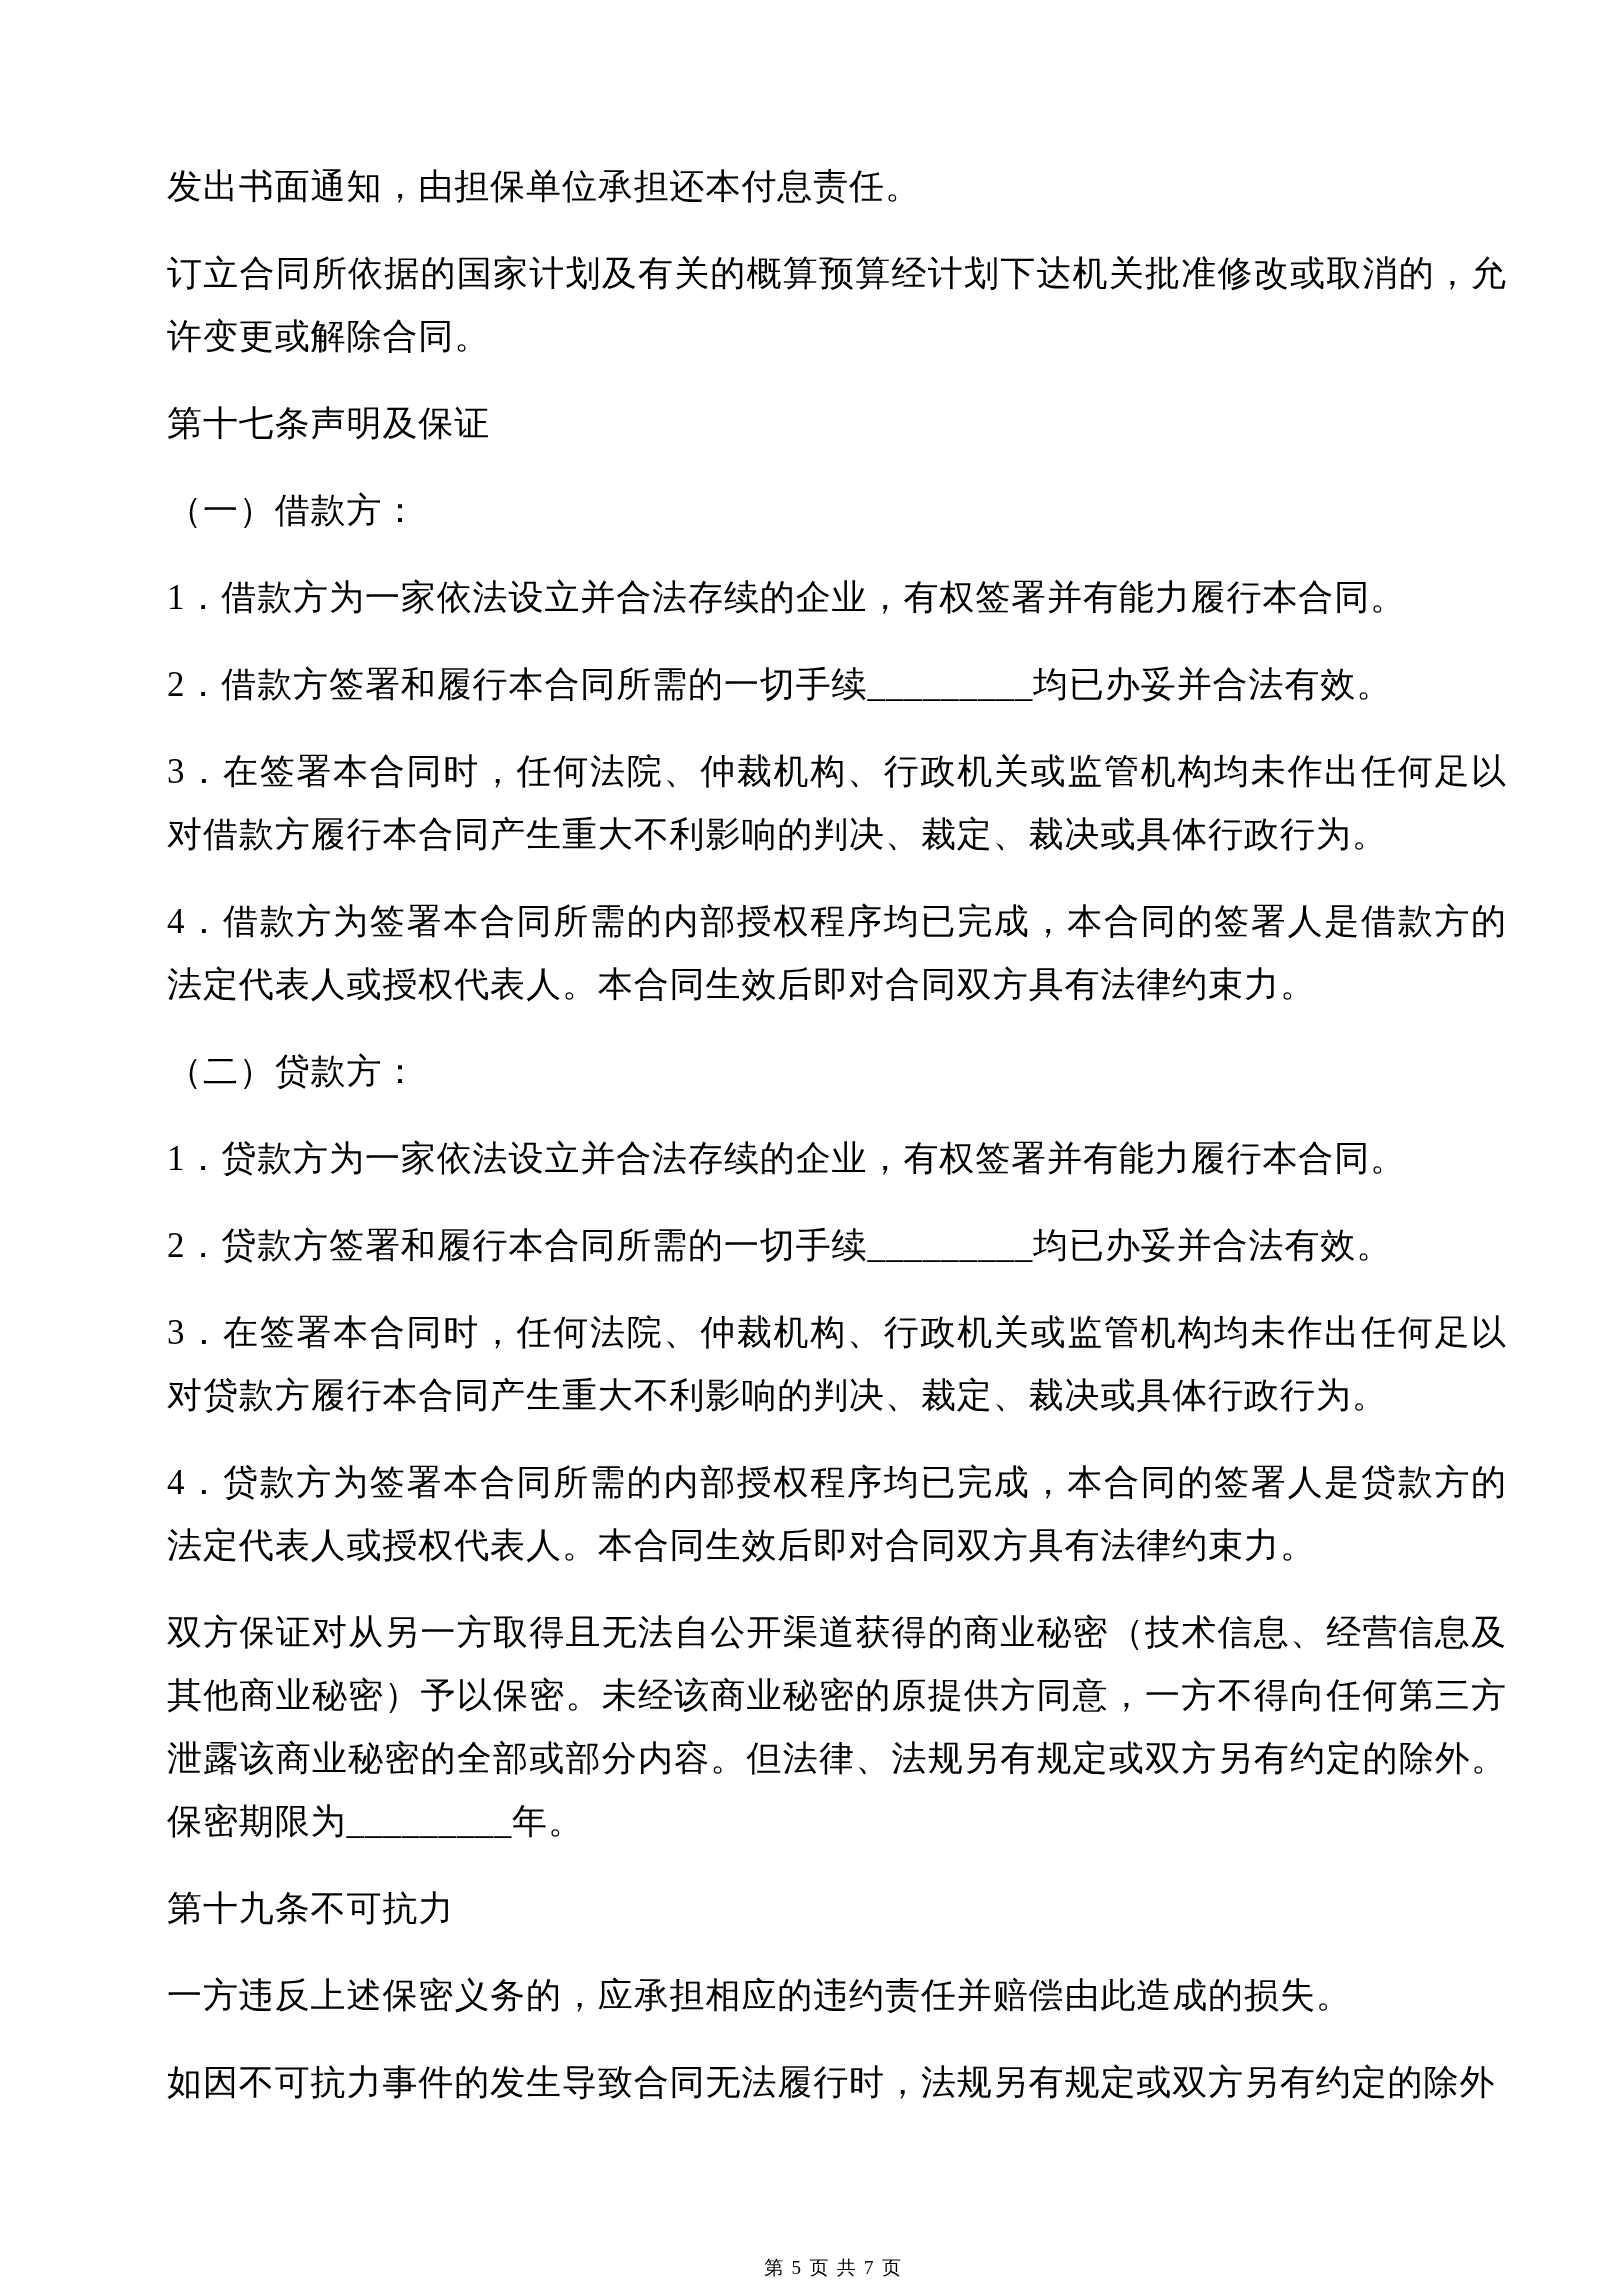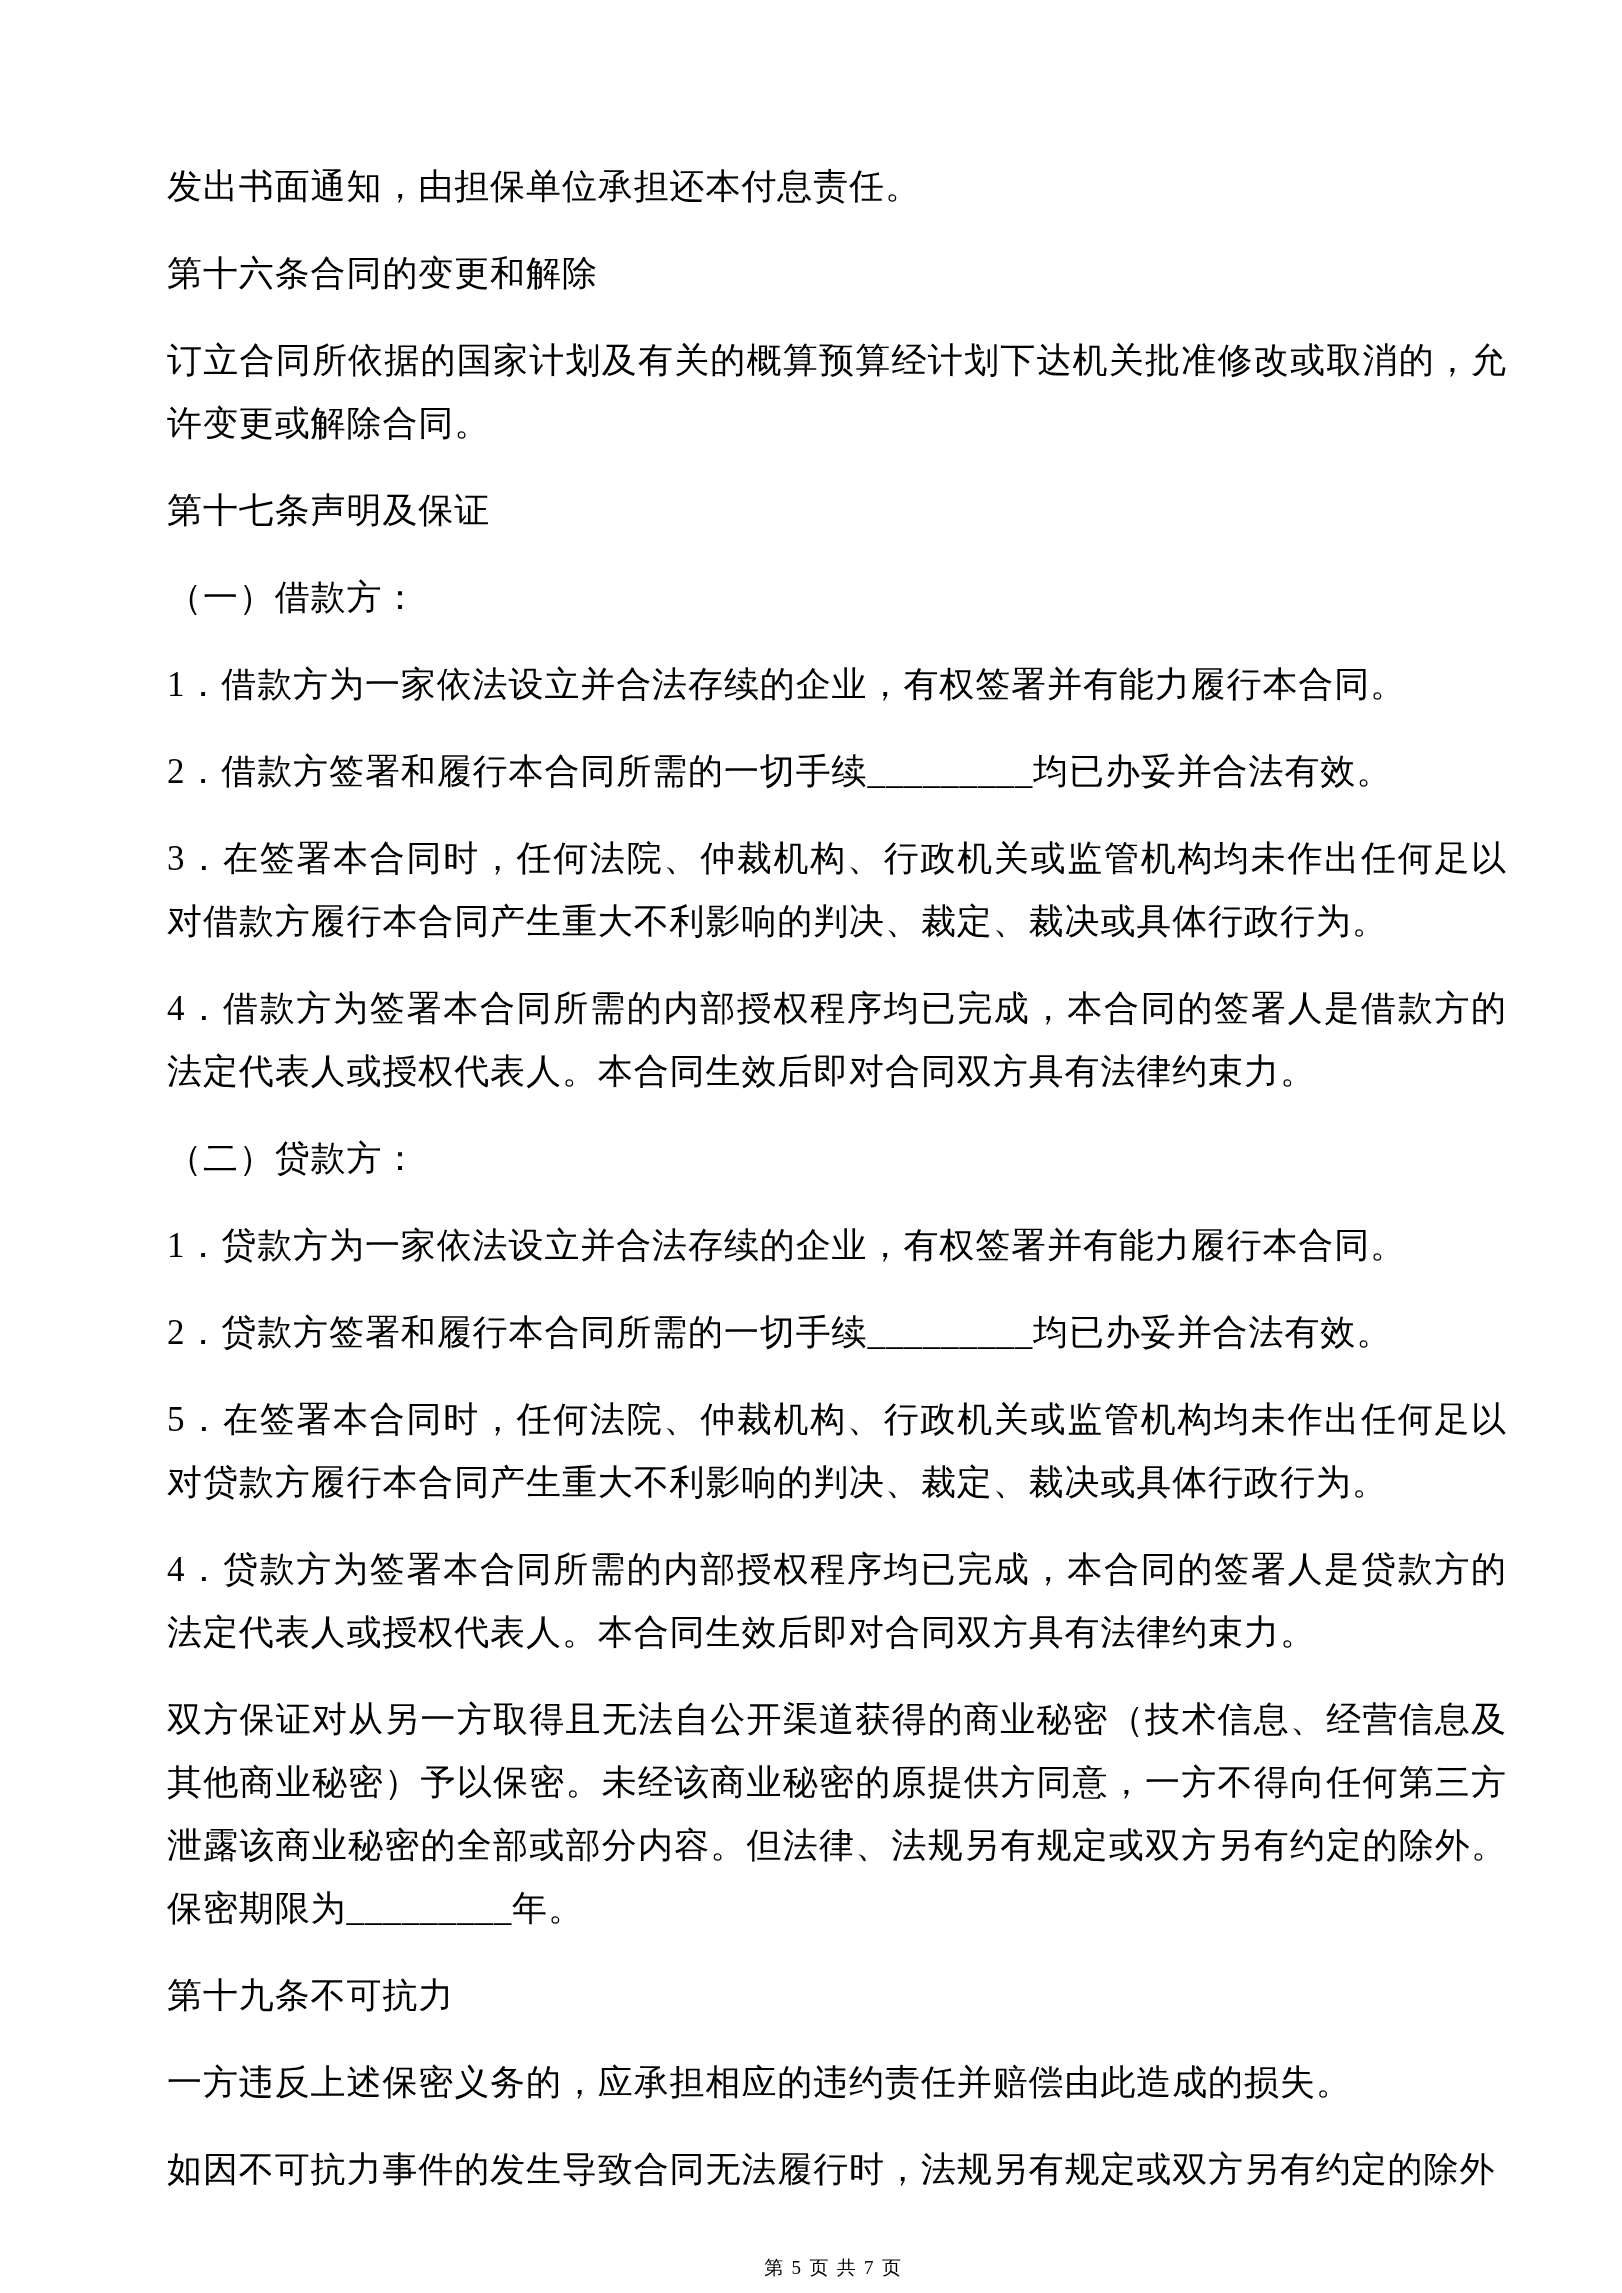--- a/index.html
+++ b/index.html
@@ -41,32 +41,31 @@
     color: #000000;
     letter-spacing: 1.8px;
   }
 </style>
 </head>
 <body>
 
 <div class="page">
   <div class="content">
     <p>发出书面通知，由担保单位承担还本付息责任。</p>
-    <p>第十六条合同的变更和解除</p>
     <p>订立合同所依据的国家计划及有关的概算预算经计划下达机关批准修改或取消的，允许变更或解除合同。</p>
     <p>第十七条声明及保证</p>
     <p>（一）借款方：</p>
     <p>1．借款方为一家依法设立并合法存续的企业，有权签署并有能力履行本合同。</p>
     <p>2．借款方签署和履行本合同所需的一切手续_________均已办妥并合法有效。</p>
     <p>3．在签署本合同时，任何法院、仲裁机构、行政机关或监管机构均未作出任何足以对借款方履行本合同产生重大不利影响的判决、裁定、裁决或具体行政行为。</p>
     <p>4．借款方为签署本合同所需的内部授权程序均已完成，本合同的签署人是借款方的法定代表人或授权代表人。本合同生效后即对合同双方具有法律约束力。</p>
     <p>（二）贷款方：</p>
     <p>1．贷款方为一家依法设立并合法存续的企业，有权签署并有能力履行本合同。</p>
     <p>2．贷款方签署和履行本合同所需的一切手续_________均已办妥并合法有效。</p>
-    <p>5．在签署本合同时，任何法院、仲裁机构、行政机关或监管机构均未作出任何足以对贷款方履行本合同产生重大不利影响的判决、裁定、裁决或具体行政行为。</p>
+    <p>3．在签署本合同时，任何法院、仲裁机构、行政机关或监管机构均未作出任何足以对贷款方履行本合同产生重大不利影响的判决、裁定、裁决或具体行政行为。</p>
     <p>4．贷款方为签署本合同所需的内部授权程序均已完成，本合同的签署人是贷款方的法定代表人或授权代表人。本合同生效后即对合同双方具有法律约束力。</p>
     <p>双方保证对从另一方取得且无法自公开渠道获得的商业秘密（技术信息、经营信息及其他商业秘密）予以保密。未经该商业秘密的原提供方同意，一方不得向任何第三方泄露该商业秘密的全部或部分内容。但法律、法规另有规定或双方另有约定的除外。保密期限为_________年。</p>
     <p>第十九条不可抗力</p>
     <p>一方违反上述保密义务的，应承担相应的违约责任并赔偿由此造成的损失。</p>
     <p>如因不可抗力事件的发生导致合同无法履行时，法规另有规定或双方另有约定的除外</p>
   </div>
   <div class="page-footer">第 5 页 共 7 页</div>
 </div>
 
 

